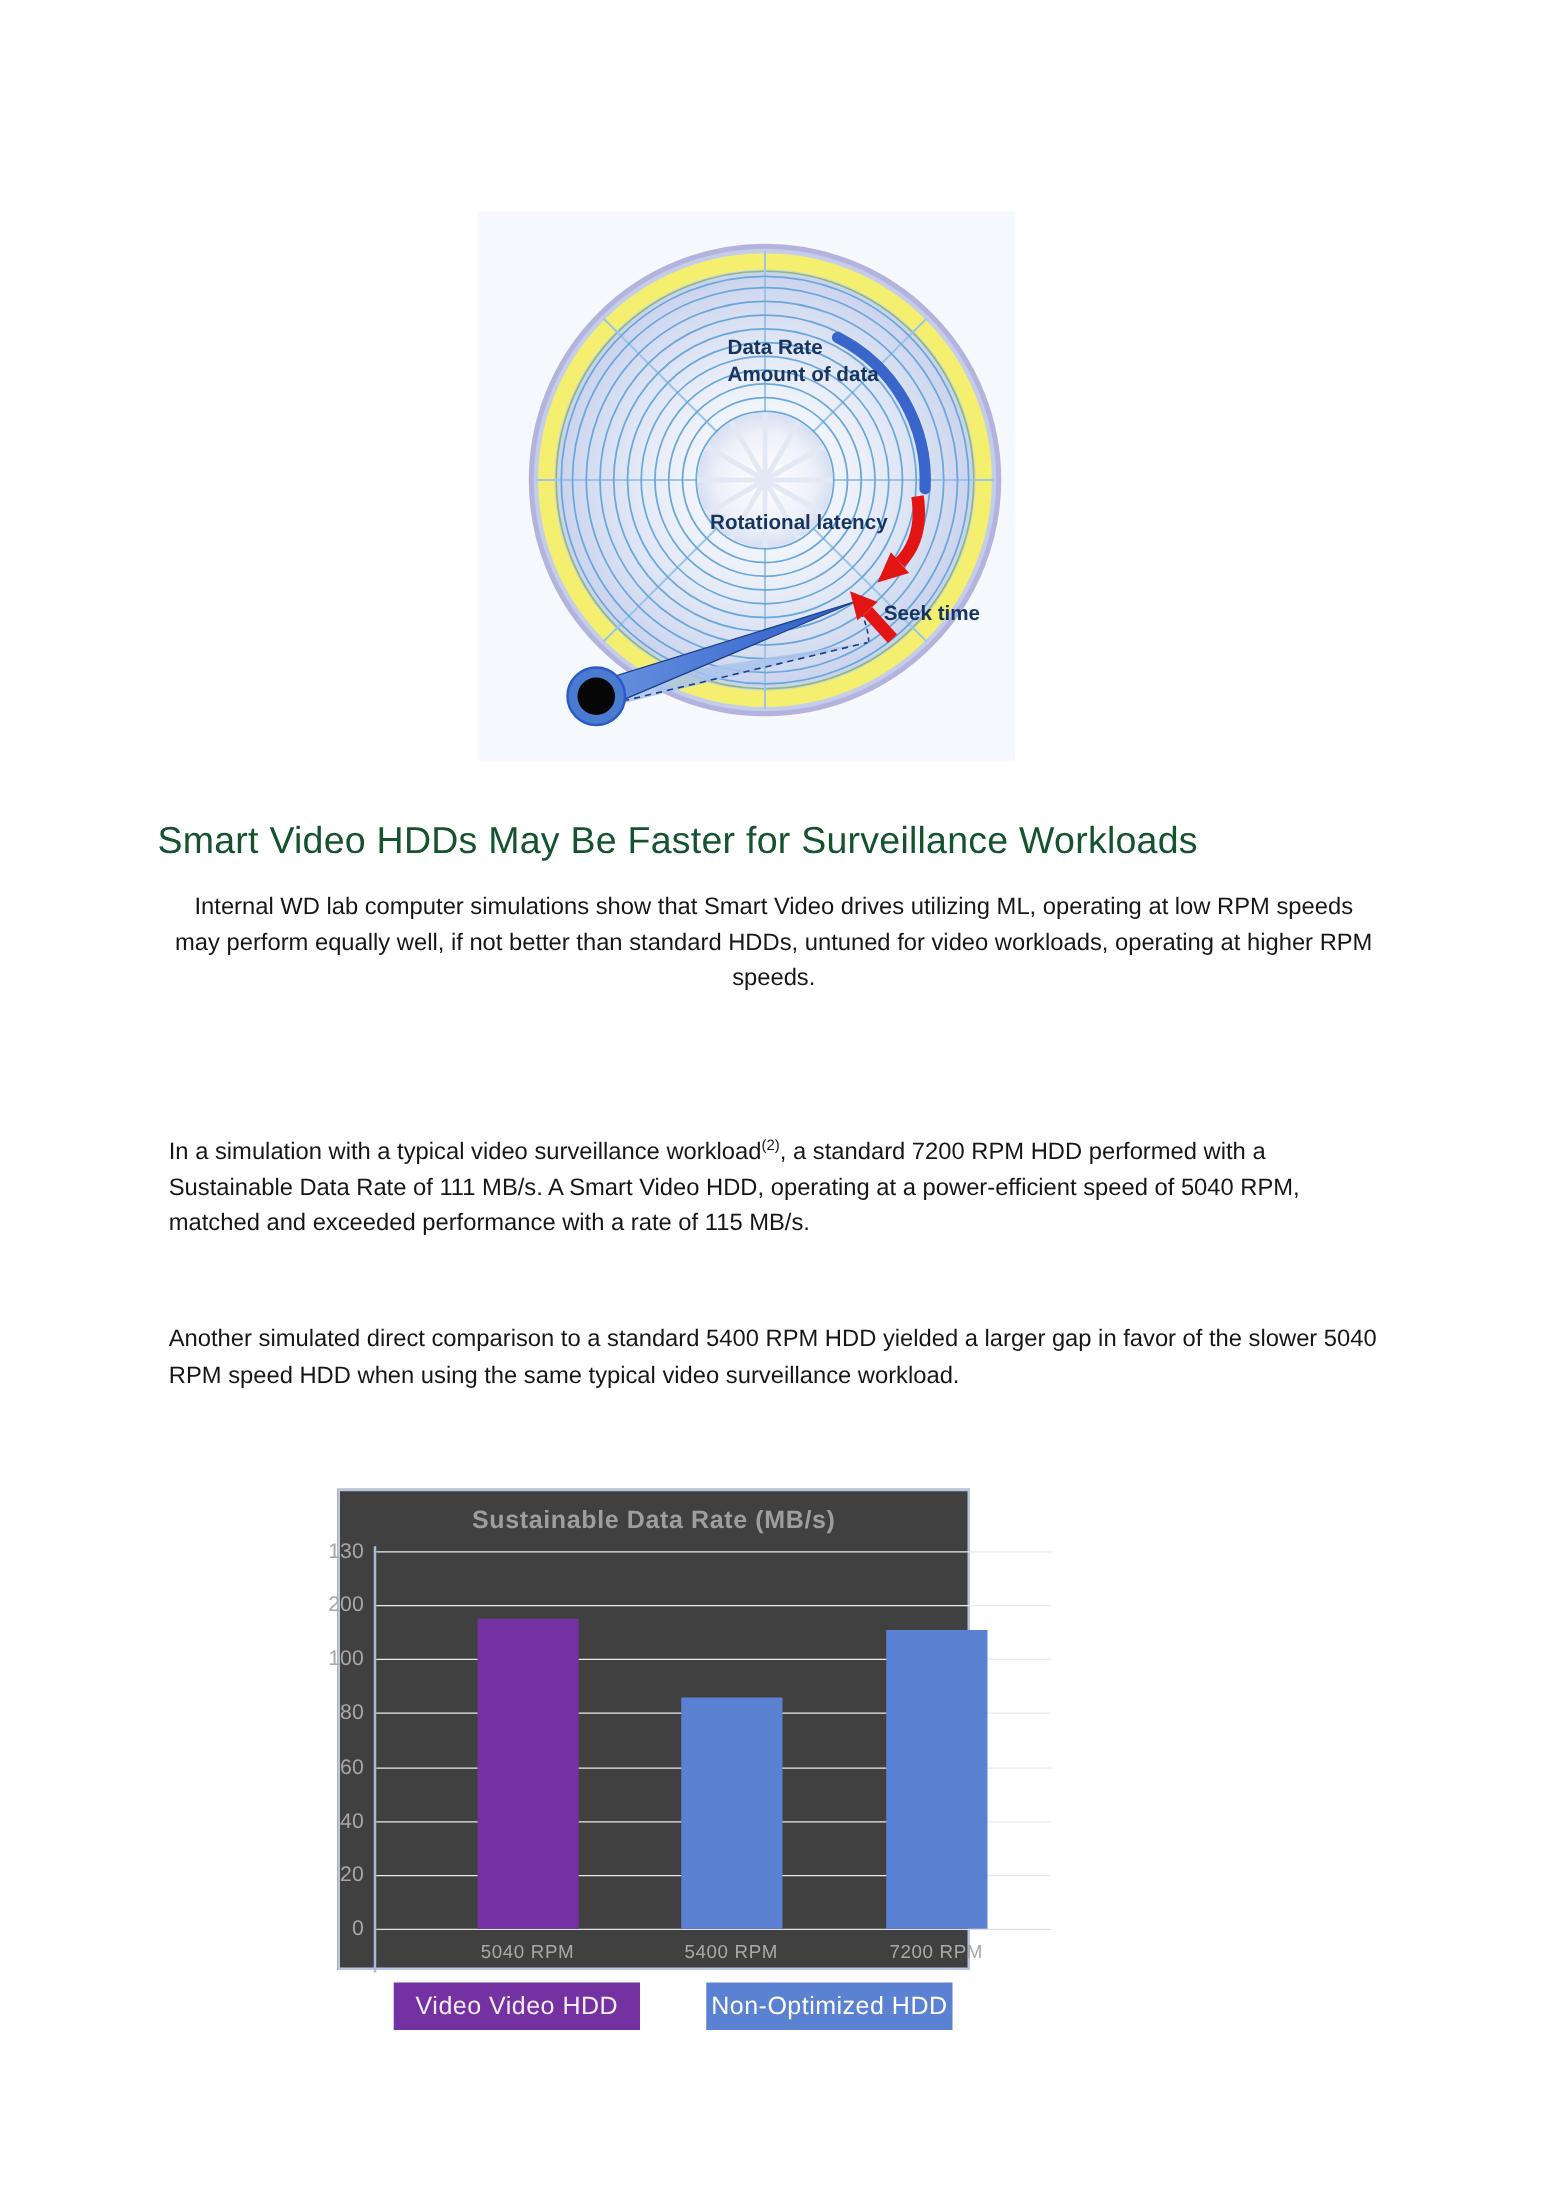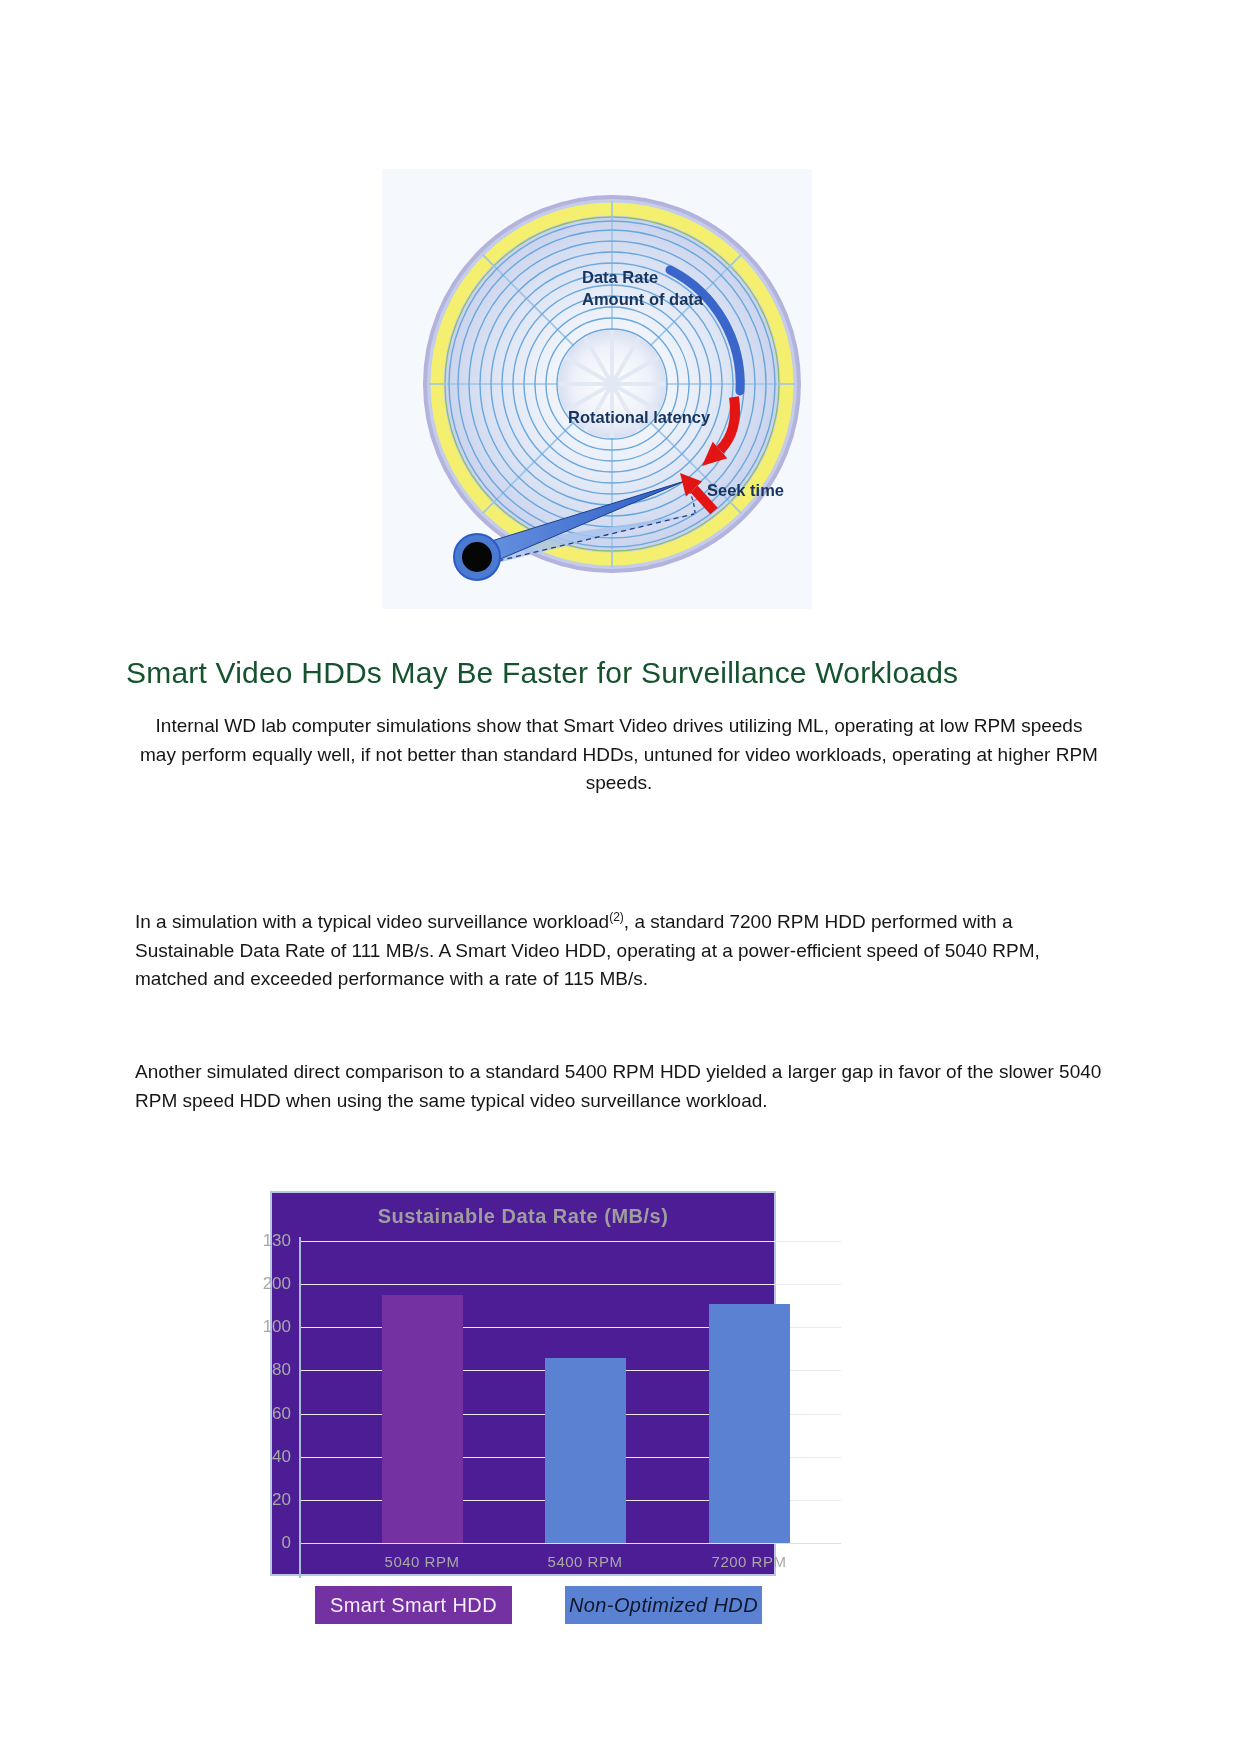--- a/index.html
+++ b/index.html
@@ -18,21 +18,21 @@
     position:absolute; left:135px; width:968px; margin:0;
     font-size:19px; line-height:28.5px; color:#161616;
   }
   #p1 { top:676px;text-align:center; }
   #p2 { top:872px; }
   #p3 { top:1022px; }
   .para sup { font-size:12px; line-height:0; }
   
   .chart-box {
     position:absolute; left:270px; top:1155px; width:506px; height:385px;
-    border:2px solid #b7c7e0; background:#4c1d95; box-sizing:border-box;
+    border:2px solid #b7c7e0; background:#404040; box-sizing:border-box;
   }
   .chart-title {
     margin-top:12px; text-align:center; font-size:20px; font-weight:bold;
     color:#9e9e9e; letter-spacing:0.5px;
   }
   .axis-line { position:absolute; left:27px; top:44px; width:2px; height:341px; background:#a9bcd6; }
   .plot { position:absolute; left:29px; top:48px; width:540px; height:302px; }
   .gridline { position:absolute; left:0; width:540px; height:1px; background:#ebebeb; }
   .gridline.zero { background:#e0e0e0; }
   .ytick {
@@ -187,17 +187,17 @@
         <div class="bar" style="left: 80.5px; width: 81px; height: 248.071px; background: rgb(115, 49, 162);"></div>
         <div class="xtick" style="left: 61px;">5040 RPM</div>
         <div class="bar" style="left: 243.5px; width: 81px; height: 185.514px; background: rgb(91, 129, 211);"></div>
         <div class="xtick" style="left: 224px;">5400 RPM</div>
         <div class="bar" style="left: 407.5px; width: 81px; height: 239.443px; background: rgb(91, 129, 211);"></div>
         <div class="xtick" style="left: 388px;">7200 RPM</div>
       </div>
   </div>
 
   <div class="legend">
-    <div class="legend-item" id="legend-0" style="background: rgb(115, 49, 162); color: rgb(246, 237, 250);">Smart Smart HDD</div>
-    <div class="legend-item" id="legend-1" style="background: rgb(91, 129, 211); color: #0f172a; font-style: italic;">Non-Optimized HDD</div>
+    <div class="legend-item" id="legend-0" style="background: rgb(115, 49, 162); color: rgb(246, 237, 250);">Video Video HDD</div>
+    <div class="legend-item" id="legend-1" style="background: rgb(91, 129, 211); color: #ffffff;">Non-Optimized HDD</div>
   </div>
 
 </div>
 
 </body></html>

